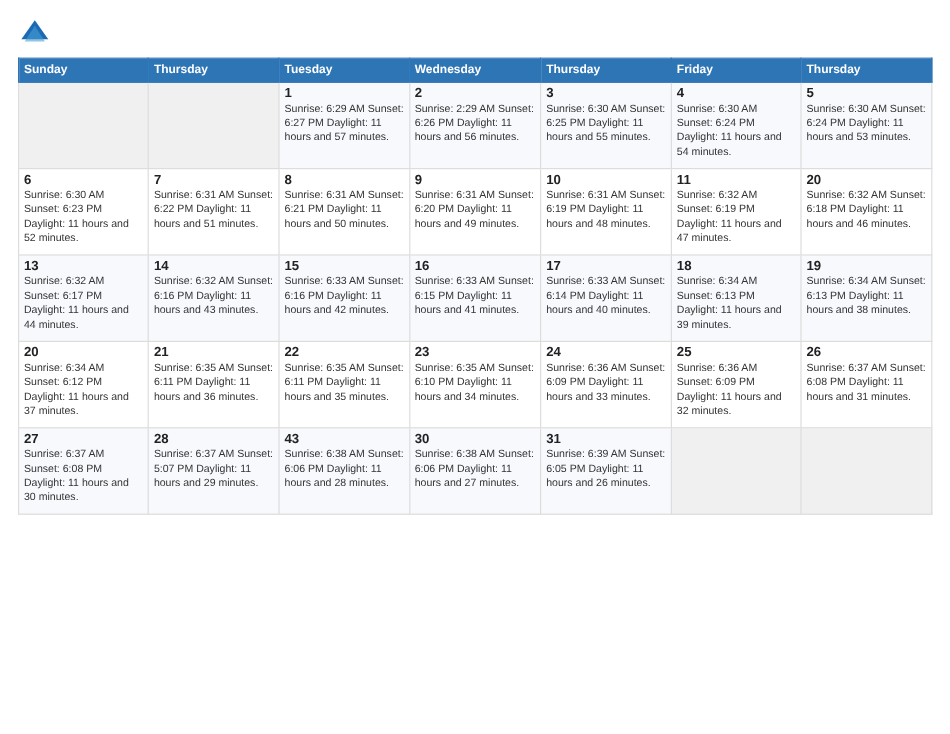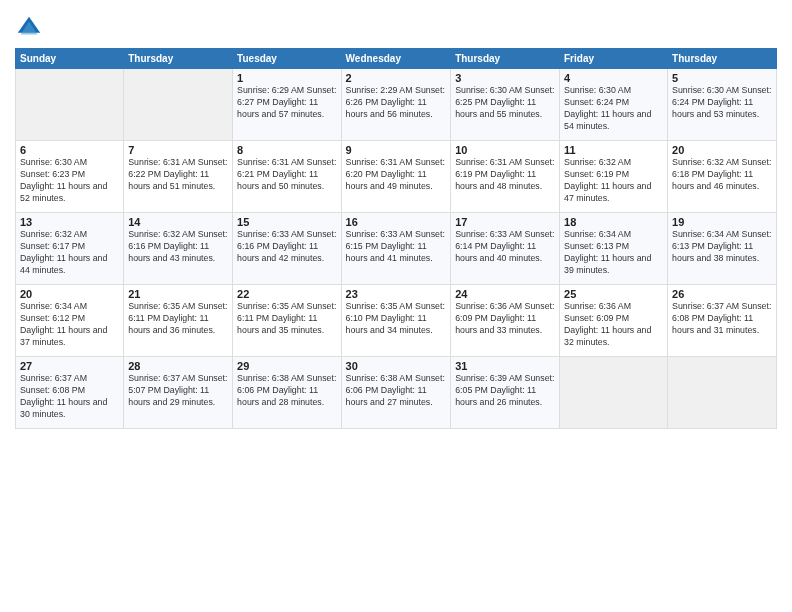--- a/index.html
+++ b/index.html
@@ -316,21 +316,21 @@
 Sunset: 6:08 PM
 Daylight: 11 hours and 30 minutes.</div>
           </td>
           <td>
             <span class="day-number">28</span>
             <div class="day-detail">Sunrise: 6:37 AM
 Sunset: 5:07 PM
 Daylight: 11 hours and 29 minutes.</div>
           </td>
           <td>
-            <span class="day-number">29</span>
+            <span class="day-number">43</span>
             <div class="day-detail">Sunrise: 6:38 AM
 Sunset: 6:06 PM
 Daylight: 11 hours and 28 minutes.</div>
           </td>
           <td>
             <span class="day-number">30</span>
             <div class="day-detail">Sunrise: 6:38 AM
 Sunset: 6:06 PM
 Daylight: 11 hours and 27 minutes.</div>
           </td>

